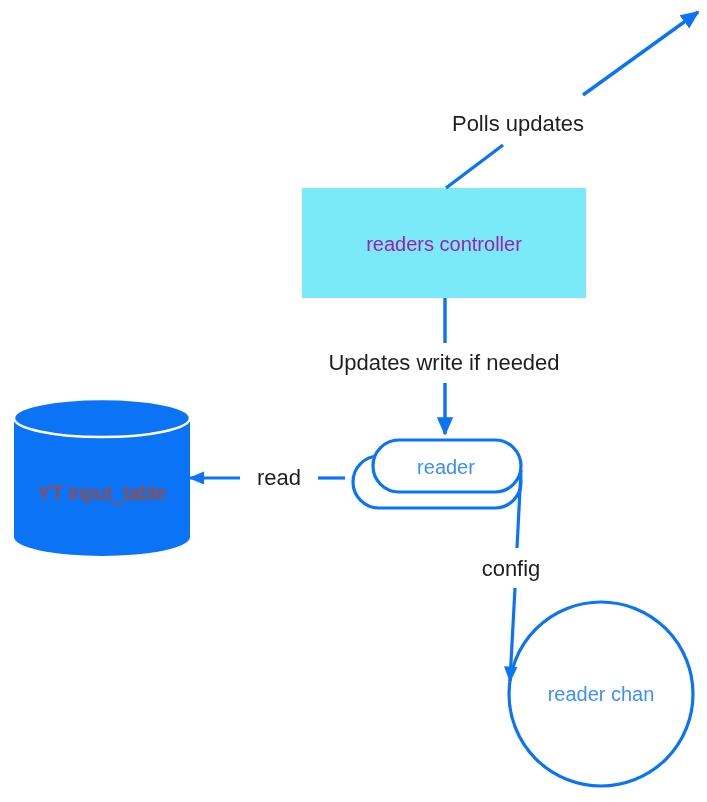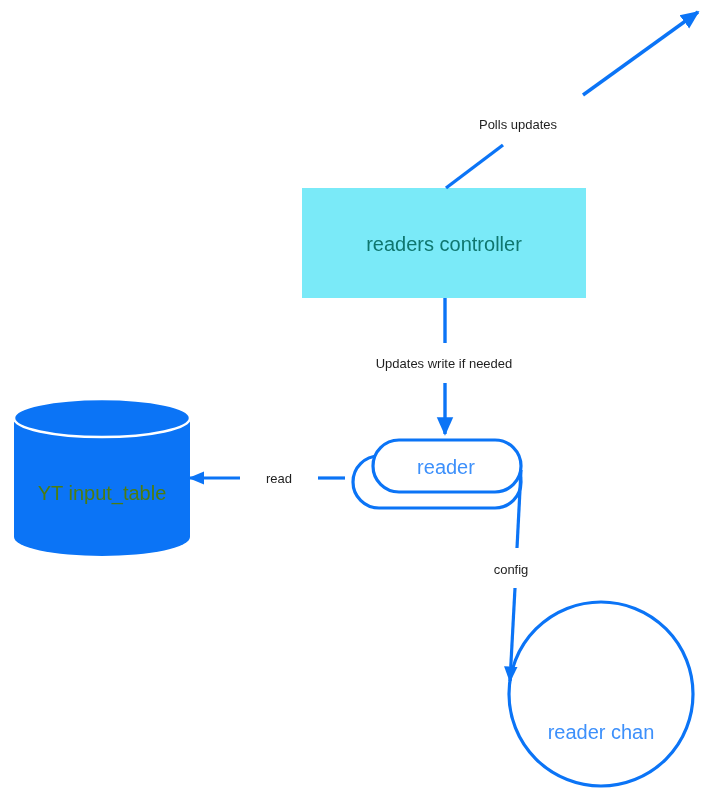--- a/index.html
+++ b/index.html
@@ -35,36 +35,36 @@
   .edge-label {
     position: absolute;
     font-family: "Liberation Sans", sans-serif;
     white-space: nowrap;
     transform: translate(-50%, -50%);
     background: #ffffff;
     padding: 0 5px;
   }
   .lbl-controller {
     font-size: 20px;
-    color: #0f766e;
+    color: #a21caf;
   }
   .lbl-db {
     font-size: 20px;
-    color: #4d7c0f;
+    color: #c2410c;
   }
   .lbl-readers {
     font-size: 20px;
     color: #3d90fb;
   }
   .lbl-chan {
     font-size: 20px;
     color: #3d90fb;
   }
   .lbl-edge {
-    font-size: 13px;
+    font-size: 22px;
     color: #1f1f1f;
   }
 </style>
 </head>
 <body>
 
 <div id="diagram-canvas">
 
   <svg id="diagram-svg" viewBox="0 0 707 802">
     <defs>
@@ -112,21 +112,21 @@
       <path d="M 515 588 L 510 681" fill="none" stroke="#0b74f6" stroke-width="3.2" marker-end="url(#arrow-blue-sm)"></path>
     </g>
   </svg>
 
   <div class="node-label lbl-controller" style="left:444px; top:244px;">readers controller</div>
 
   <div class="node-label lbl-db" style="left:102px; top:493px;">YT input_table</div>
 
   <div class="node-label lbl-readers" style="left:446px; top:467px;">reader</div>
 
-  <div class="node-label lbl-chan" style="left:601px; top:694px;margin-top:38px;">reader chan</div>
+  <div class="node-label lbl-chan" style="left:601px; top:694px;">reader chan</div>
 
   <div class="edge-label lbl-edge" style="left:518px; top:124px;">Polls updates</div>
 
   <div class="edge-label lbl-edge" style="left:444px; top:363px;">Updates write if needed</div>
 
   <div class="edge-label lbl-edge" style="left:279px; top:478px;text-align:center;">read</div>
 
   <div class="edge-label lbl-edge" style="left:511px; top:569px;">config</div>
 
 </div>

